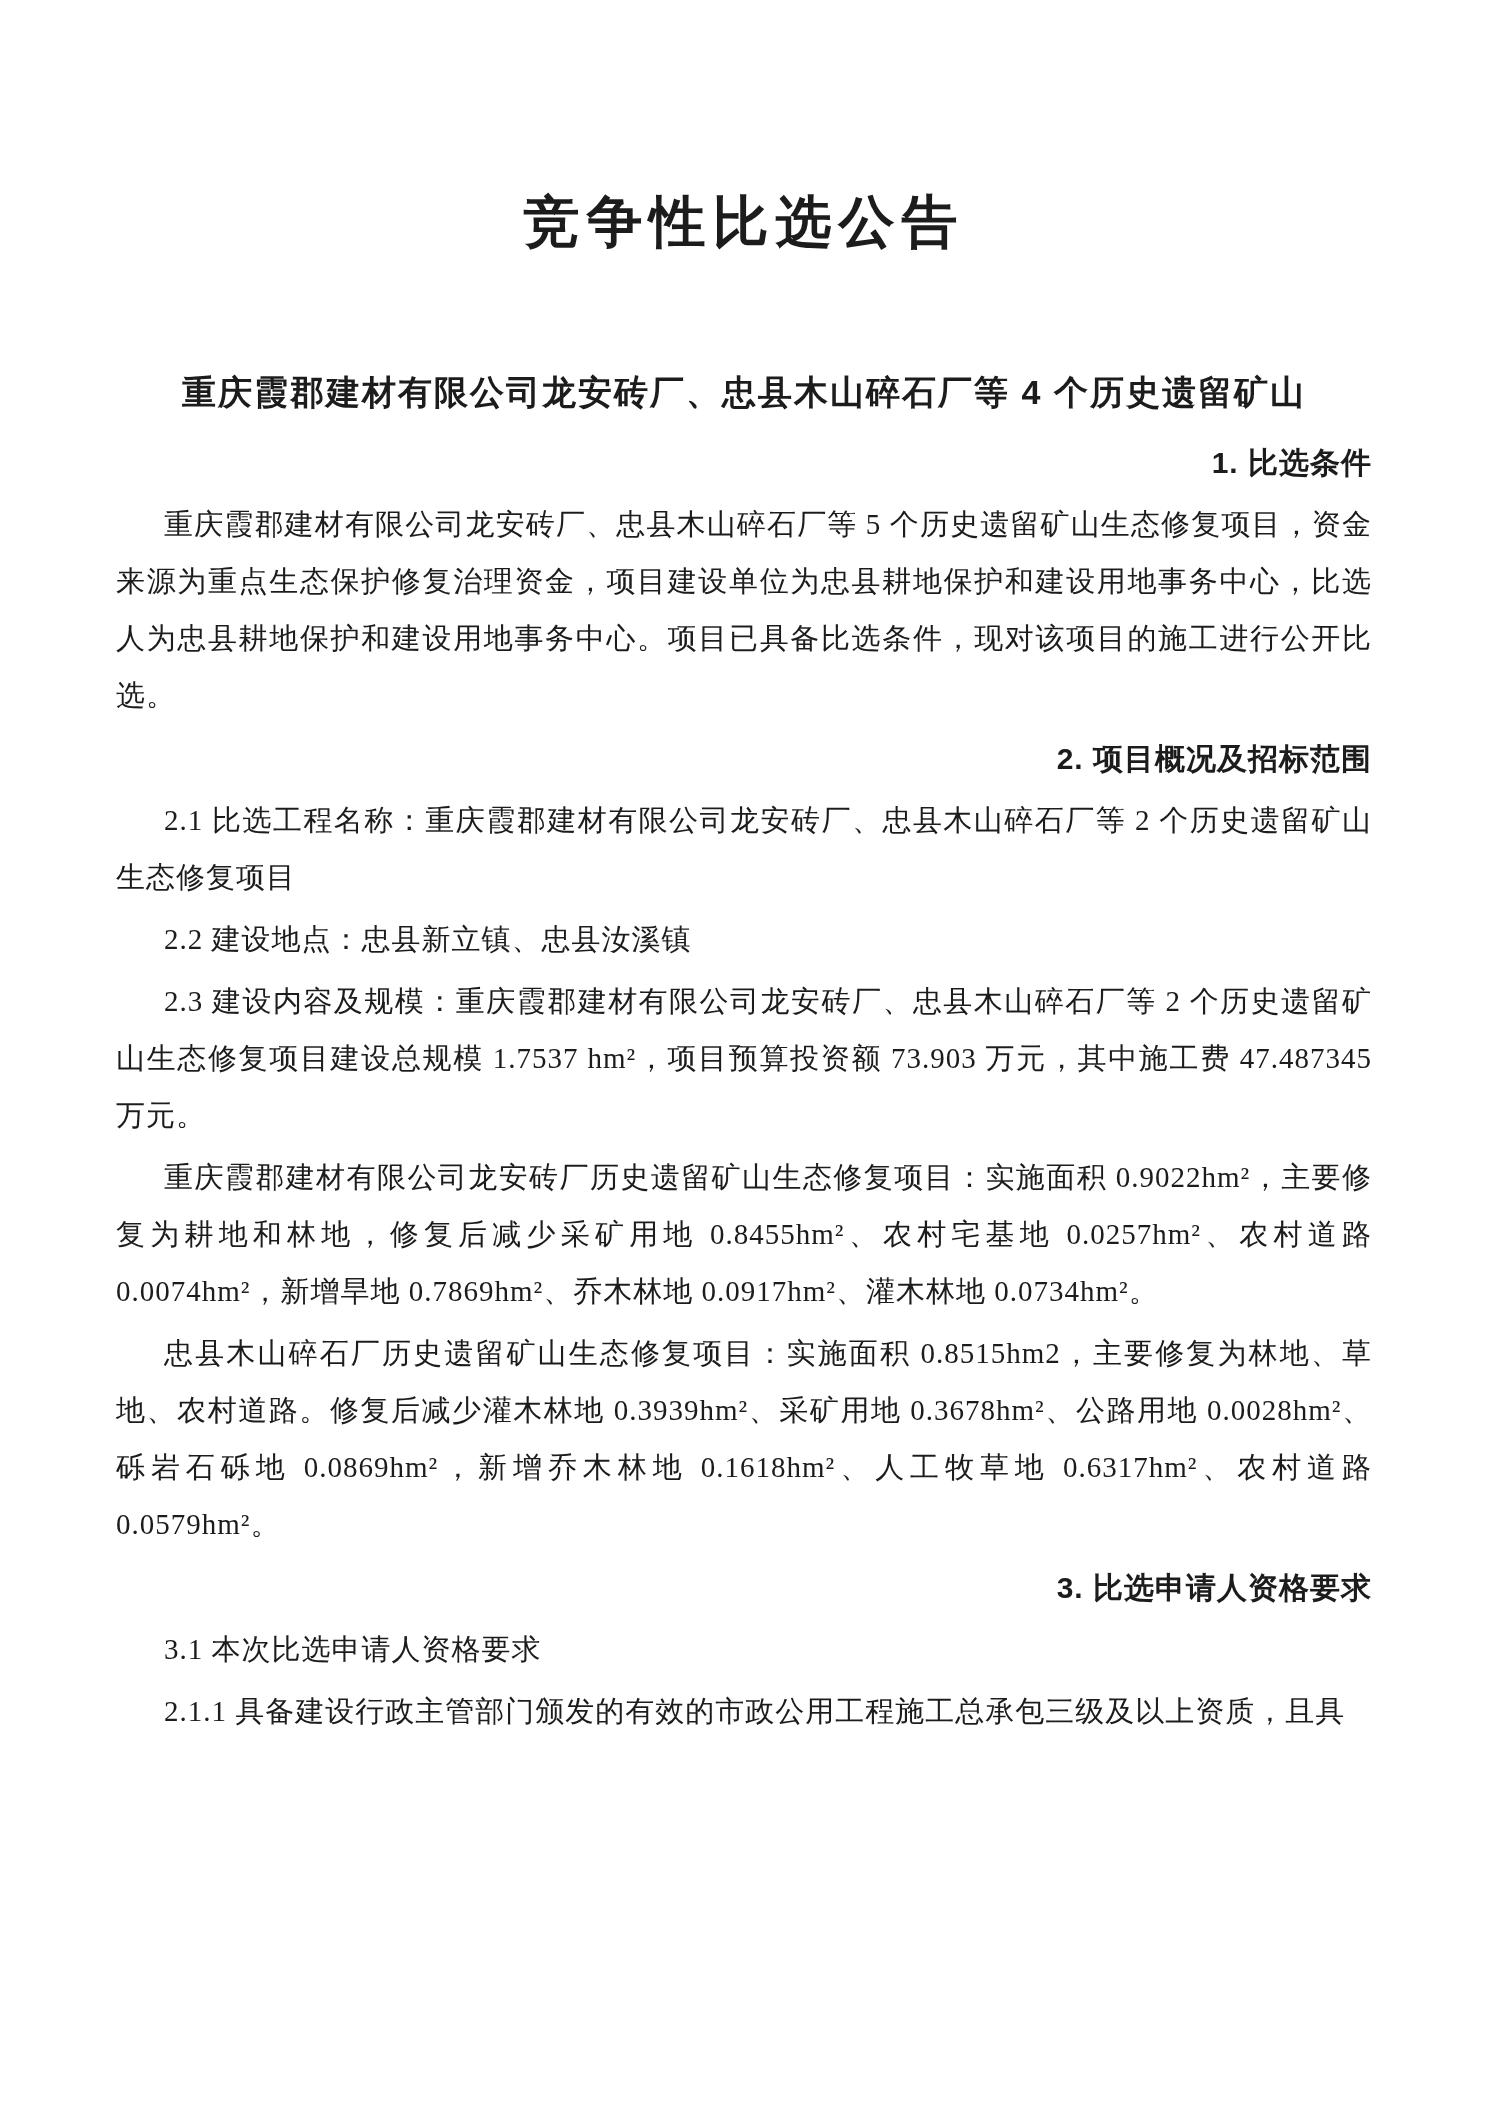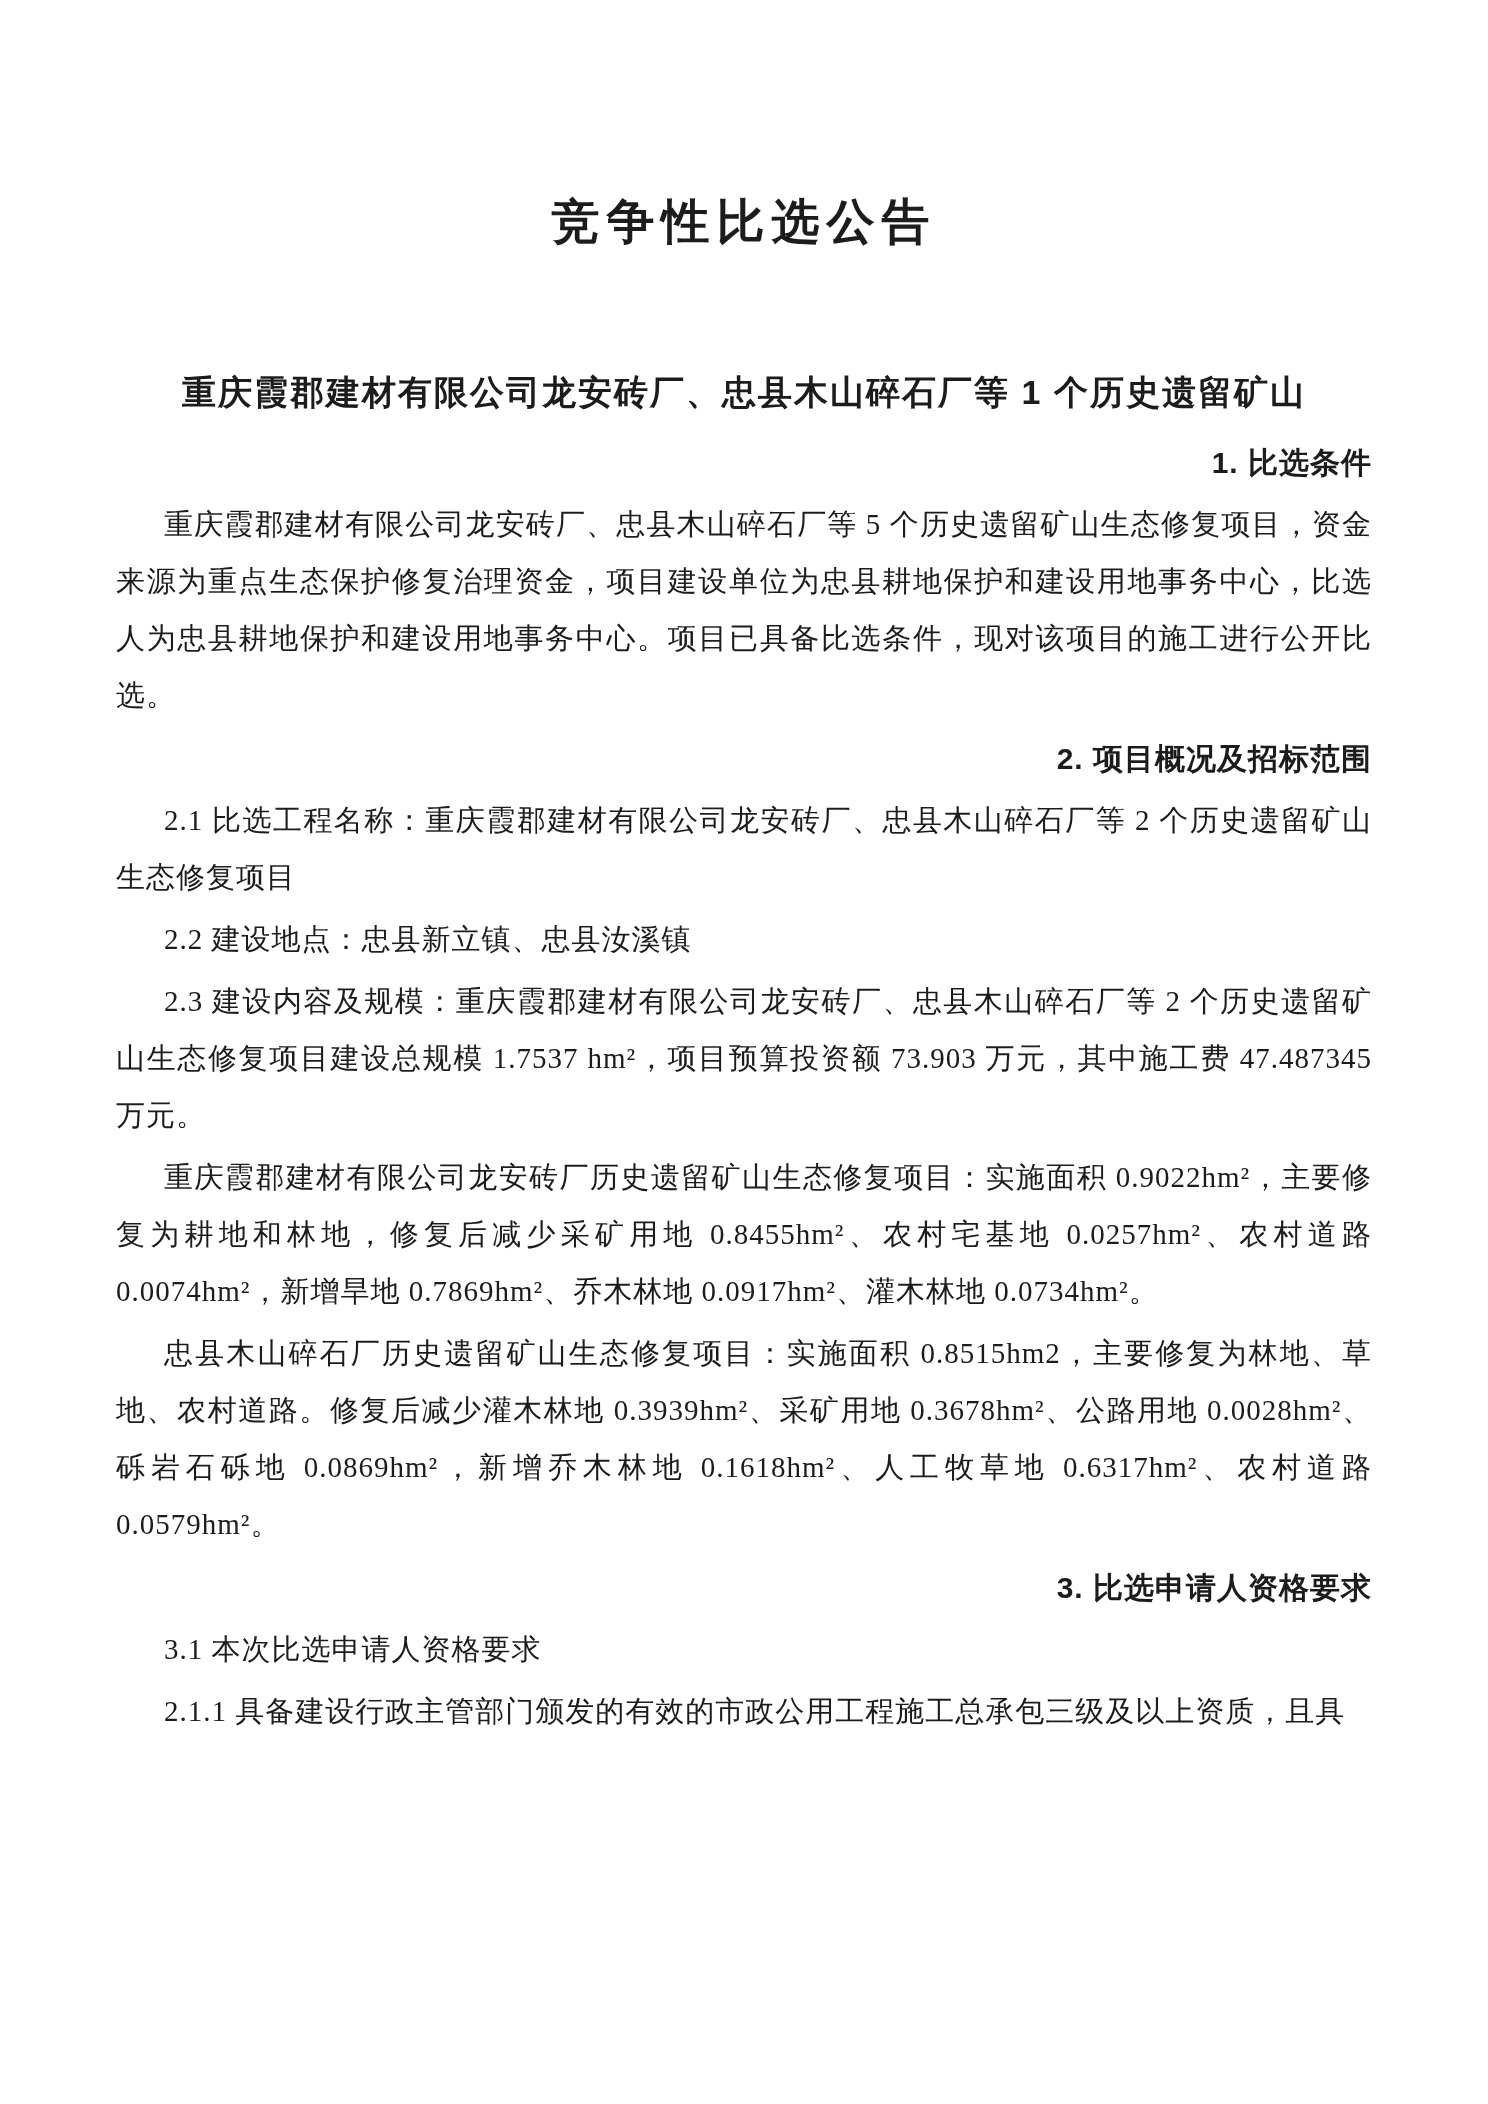--- a/index.html
+++ b/index.html
@@ -18,21 +18,21 @@
     font-family: "Liberation Serif", serif;
   }
   .content {
     padding: 0 116px;
   }
   .doc-title {
     margin: 196px 0 0 0;
     text-align: center;
     font-family: "Liberation Sans", sans-serif;
     font-weight: 700;
-    font-size: 48px;
+    font-size: 56px;
     line-height: 52px;
     letter-spacing: 7px;
   }
   .doc-subtitle {
     margin: 108px 0 0 0;
     text-align: center;
     font-family: "Liberation Sans", sans-serif;
     font-weight: 700;
     font-size: 34px;
     line-height: 72px;
@@ -61,21 +61,21 @@
 </style>
 </head>
 <body>
 
 <div class="page">
   <div class="content">
 
     <h1 class="doc-title">竞争性比选公告</h1>
 
     <div class="doc-subtitle">
-      <div>重庆霞郡建材有限公司龙安砖厂、忠县木山碎石厂等 1 个历史遗留矿山</div>
+      <div>重庆霞郡建材有限公司龙安砖厂、忠县木山碎石厂等 4 个历史遗留矿山</div>
     </div>
 
     <h2 class="sec-heading">1. 比选条件</h2>
 
     <p class="para">重庆霞郡建材有限公司龙安砖厂、忠县木山碎石厂等 5 个历史遗留矿山生态修复项目，资金来源为重点生态保护修复治理资金，项目建设单位为忠县耕地保护和建设用地事务中心，比选人为忠县耕地保护和建设用地事务中心。项目已具备比选条件，现对该项目的施工进行公开比选。</p>
 
     <h2 class="sec-heading">2. 项目概况及招标范围</h2>
 
     <p class="para">2.1 比选工程名称：重庆霞郡建材有限公司龙安砖厂、忠县木山碎石厂等 2 个历史遗留矿山生态修复项目</p>
 

